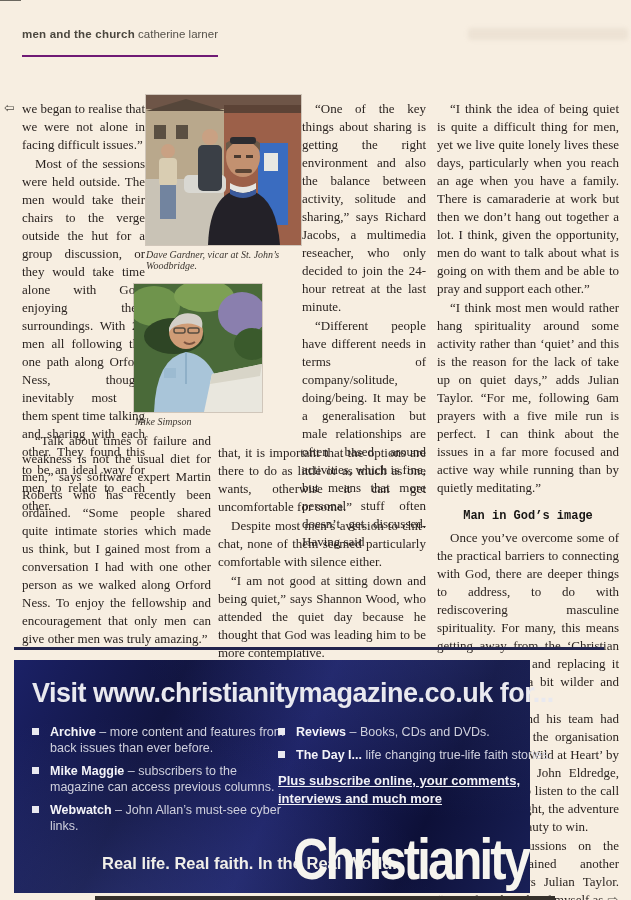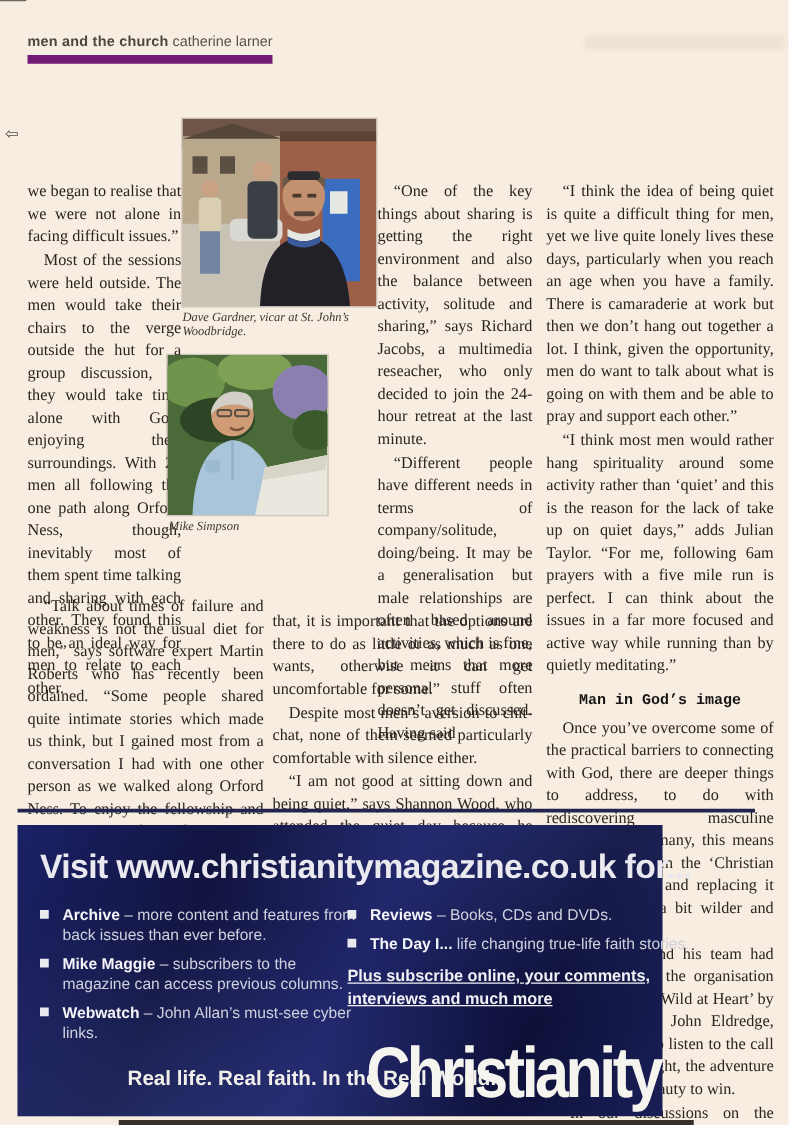--- a/index.html
+++ b/index.html
@@ -3,27 +3,27 @@
 <meta charset="utf-8">
 <style>
   html,body{margin:0;padding:0;}
   .page{
     position:relative; width:631px; height:900px;
     background:#f7eee1; overflow:hidden;
     font-family:"Liberation Serif", serif; color:#2b2421;
   }
   
   .hdr-rule-left{position:absolute; left:0; top:40; width:21px; height:1px; background:#6b675f;}
-  .hdr{position:absolute; left:22px; top:28px; padding-bottom:4px; border-bottom:7px solid #701a75;
+  .hdr{position:absolute; left:22px; top:28px; padding-bottom:15px; border-bottom:2px solid #701a75;
        font-family:"Liberation Sans", sans-serif; font-size:11.5px; color:#55514a; white-space:nowrap;}
   .hdr b{font-weight:bold; color:#4b473f; letter-spacing:.2px;}
   .bleed{position:absolute; left:468px; top:28px; width:160px; height:12px;
          background:rgba(187,166,148,.16); filter:blur(2px); border-radius:3px;}
   
-  .col{position:absolute; font-size:13px; line-height:18px; text-align:justify;margin-top:44px;}
+  .col{position:absolute; font-size:13px; line-height:18px; text-align:justify;}
   .col p{margin:0 0 1px 0;}
   .col p.ind{text-indent:13px;}
   .subhead{font-family:Liberation Mono, monospace; font-weight:bold; font-size:12px;
            line-height:18px; color:#181614; margin:10px 0 4px 0; text-align:center;}
   .arrow-prev{position:absolute; left:4px; top:100px; font-family:"DejaVu Sans", sans-serif;
               font-size:13px; color:#514d46;}
   .arrow-inline{font-family:"DejaVu Sans", sans-serif; font-size:13px; color:#514d46; margin-left:4px;}
   
   .photo{position:absolute; display:block; box-shadow:0 0 0 1px rgba(90,80,70,.25);}
   .caption{position:absolute; font-style:italic; font-size:10px; line-height:11px; color:#3a352f;

